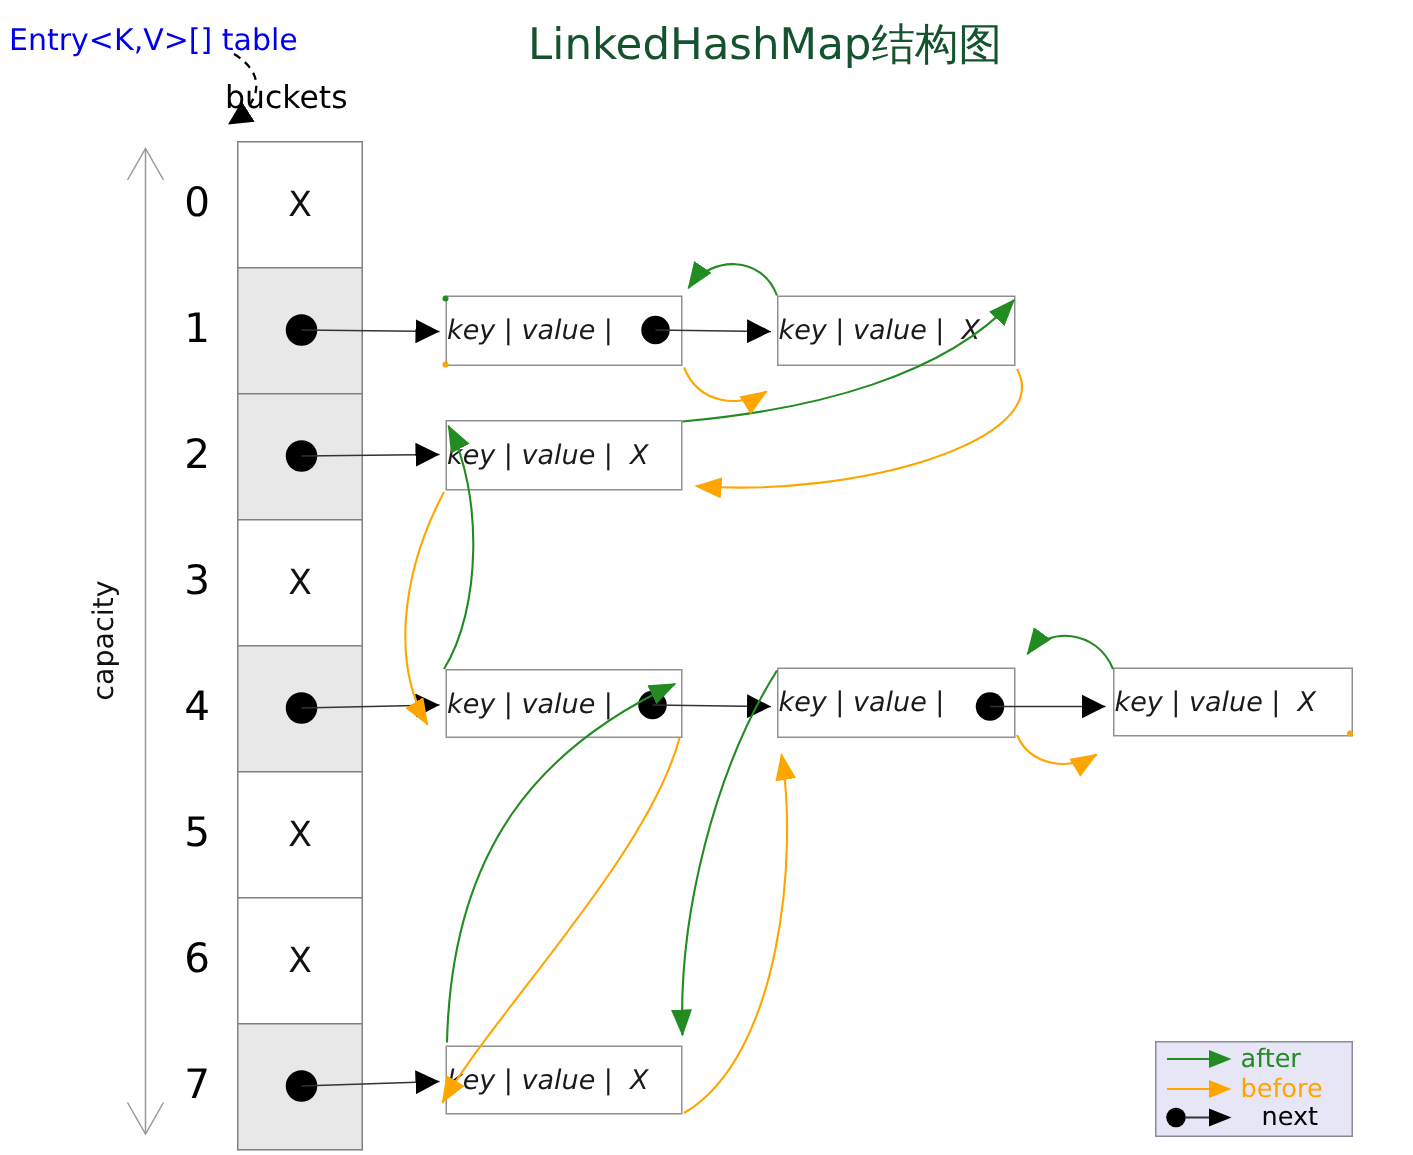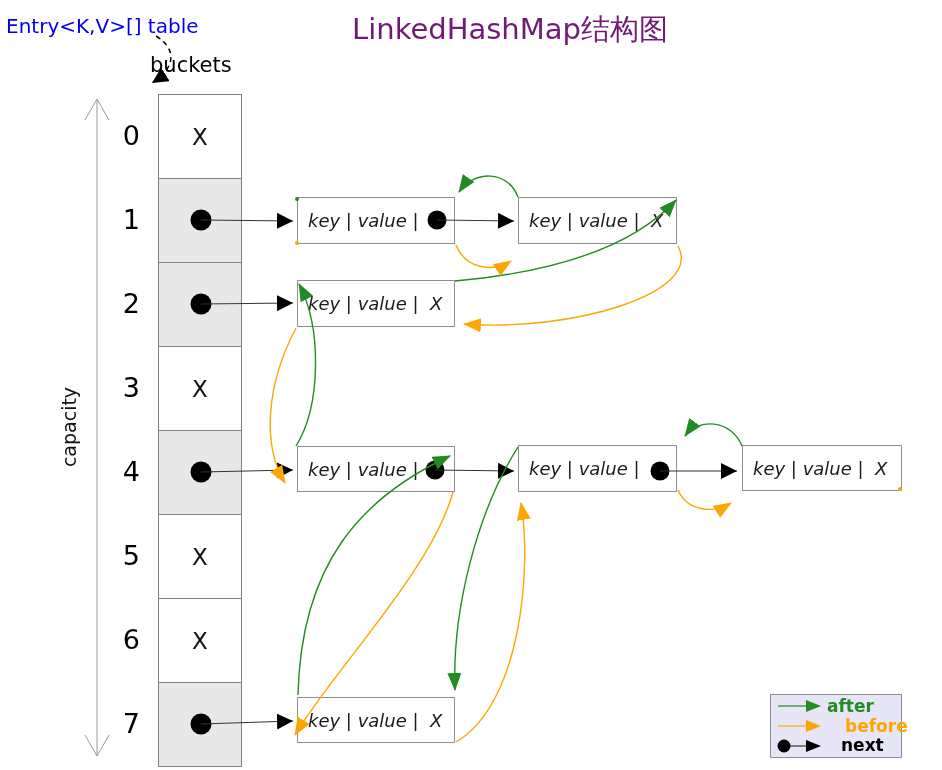--- a/index.html
+++ b/index.html
@@ -1,21 +1,21 @@
 <!DOCTYPE html>
 <html><head>
 <meta charset="utf-8">
 <style>
   html,body{margin:0;padding:0;background:#fff;}
   #canvas{
     position:relative;width:942px;height:770px;background:#fff;overflow:hidden;
     font-family:"DejaVu Sans","Liberation Sans",sans-serif;color:#111;
   }
   .abs{position:absolute;}
-  #title{left:300px;top:10px;width:420px;text-align:center;font-size:29px;color:#701a75;}
+  #title{left:300px;top:10px;width:420px;text-align:center;font-size:29px;color:#14532d;}
   #table-label{left:6px;top:14px;font-size:20px;color:#0000EE;}
   #buckets-label{left:150px;top:53px;font-size:21px;font-weight:normal;color:#000;}
   #capacity-label{
     left:58px;top:472px;transform:rotate(-90deg);transform-origin:0 0;
     font-size:19px;color:#111;width:90px;text-align:center;
   }
   
   #array{left:158px;top:94px;width:84px;height:674px;}
   .cell{
     position:absolute;left:0;width:84px;height:85px;box-sizing:border-box;
@@ -23,36 +23,36 @@
   }
   .cell.occ{background:#E8E8E8;}
   .xval{font-size:23px;color:#111;}
   .idx{
     position:absolute;left:95px;width:45px;height:34px;line-height:34px;
     text-align:right;font-size:27px;color:#000;
   }
   
   .entry{
     position:absolute;box-sizing:border-box;border:1px solid #909090;background:#fff;
-    display:flex;align-items:center;padding-left:10px;
+    display:flex;align-items:center;
     font-style:italic;font-size:18px;color:#1a1a1a;white-space:pre;z-index:1;
   }
   
   #overlay{left:0;top:0;z-index:2;pointer-events:none;}
   
   #legend{
     left:770px;top:694px;width:132px;height:64px;background:#E6E6F7;
     border:1px solid #8a8a9a;box-sizing:border-box;z-index:3;
     display:flex;flex-direction:column;justify-content:space-evenly;padding:1px 0 1px 4px;
   }
-  .lrow{display:flex;align-items:center;height:19px;font-weight:bold;}
+  .lrow{display:flex;height:19px;}
   .lrow svg{flex:0 0 auto;}
   .llabel{font-size:17px;line-height:19px;}
   .llabel.g{color:#228B22;}
-  .llabel.o{color:#FFA500;margin-left:18px;}
+  .llabel.o{color:#FFA500;}
   .llabel.k{color:#000;margin-left:14px;}
 </style>
 </head>
 <body>
 
 <div id="canvas">
 
   <div class="abs" id="title">LinkedHashMap结构图</div>
   <div class="abs" id="table-label">Entry&lt;K,V&gt;[] table</div>
   <div class="abs" id="buckets-label">buckets</div>

